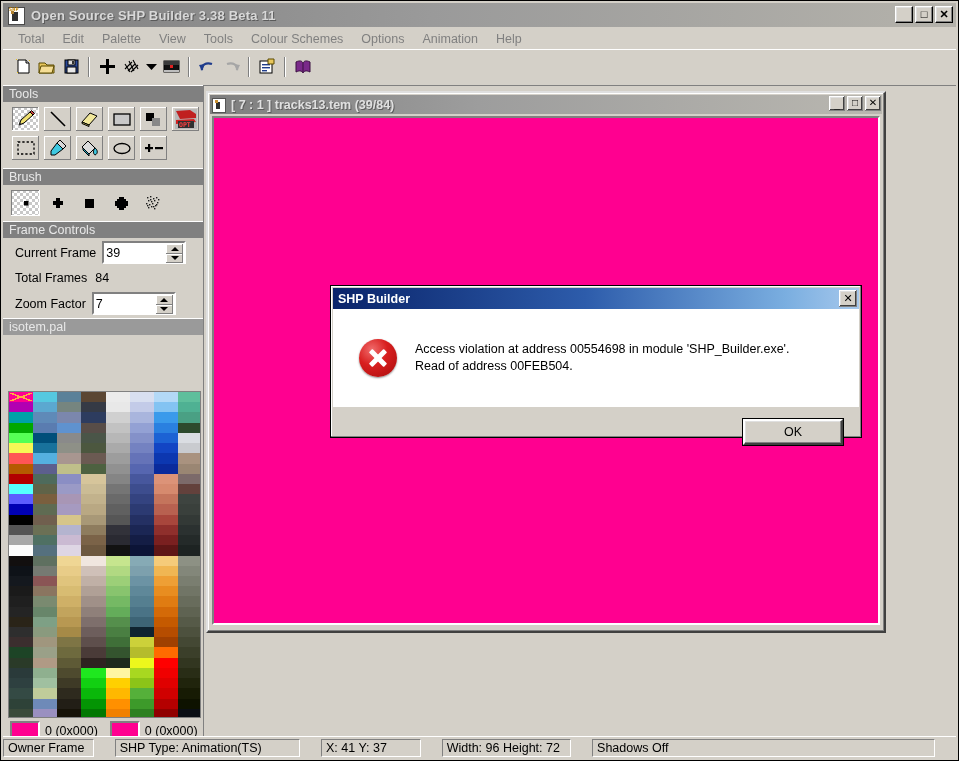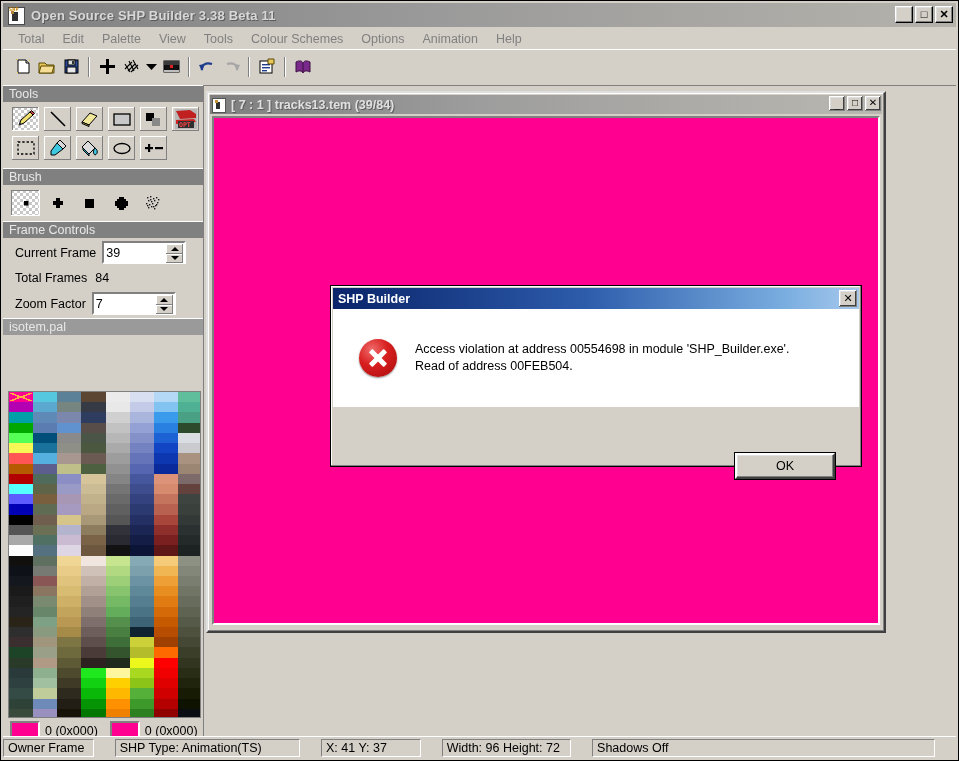--- a/index.html
+++ b/index.html
@@ -197,21 +197,21 @@
     background:#d4d0c8;
     border:2px solid;border-color:#808080 #fff #fff #808080;
     box-sizing:border-box;overflow:hidden;
   }
   .canvaspix{
     position:absolute;left:0;top:0;width:100%;height:100%;
   }
 
   
   .dlg{
-    position:absolute;left:329px;top:284px;width:532px;height:182px;
+    position:absolute;left:329px;top:284px;width:532px;height:153px;
     background:#d4d0c8;
     border:1px solid #000;
     box-shadow:inset -1px -1px 0 #808080,inset 1px 1px 0 #fff;
     box-sizing:border-box;
   }
   .dlgtitle{
     position:absolute;left:2px;top:2px;right:2px;height:21px;
     background:linear-gradient(to right,#0a246a 0%,#2d5cab 48%,#7aaee0 86%,#a6c8ec 100%);
     display:flex;align-items:center;
   }
@@ -238,28 +238,27 @@
     content:"";position:absolute;left:50%;top:50%;width:21px;height:5px;
     background:#fff;border-radius:1px;
   }
   .errico::before{transform:translate(-50%,-50%) rotate(45deg);}
   .errico::after{transform:translate(-50%,-50%) rotate(-45deg);}
   .errtext{font-size:12.5px;color:#000;line-height:17px;}
   .dlgfoot{
     position:absolute;left:2px;top:123px;right:2px;bottom:2px;background:#d4d0c8;
   }
   .okbtn{
-    position:absolute;right:24px;top:10px;width:100px;height:26px;
+    position:absolute;right:16px;top:10px;width:100px;height:26px;
     background:#d4d0c8;
     border:2px solid;border-color:#fff #404040 #404040 #fff;
     box-shadow:inset -1px -1px 0 #808080,inset 1px 1px 0 #dfdfdf,0 0 0 1px #000;
     font-size:12.5px;color:#000;text-align:center;line-height:22px;
     box-sizing:border-box;cursor:default;
     font-family:"Liberation Sans",sans-serif;
-    margin-top:34px;
   }
 
   
   .statusbar{
     position:absolute;left:2px;bottom:2px;width:953px;height:22px;
     background:#d4d0c8;display:flex;align-items:center;
     border-top:1px solid #fff;box-sizing:border-box;
   }
   .sbp{
     height:18px;margin-right:21px;

